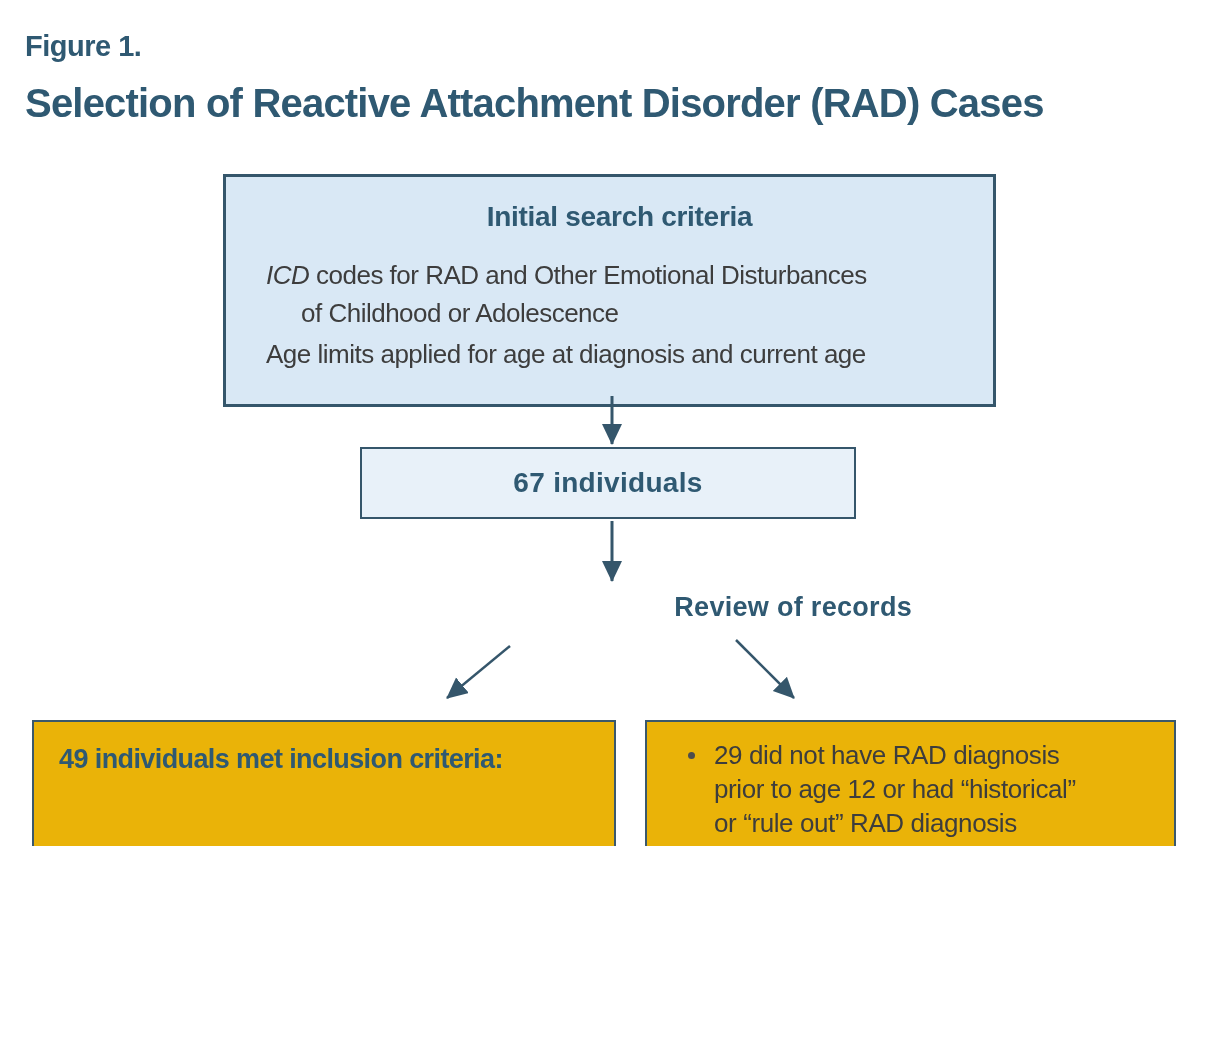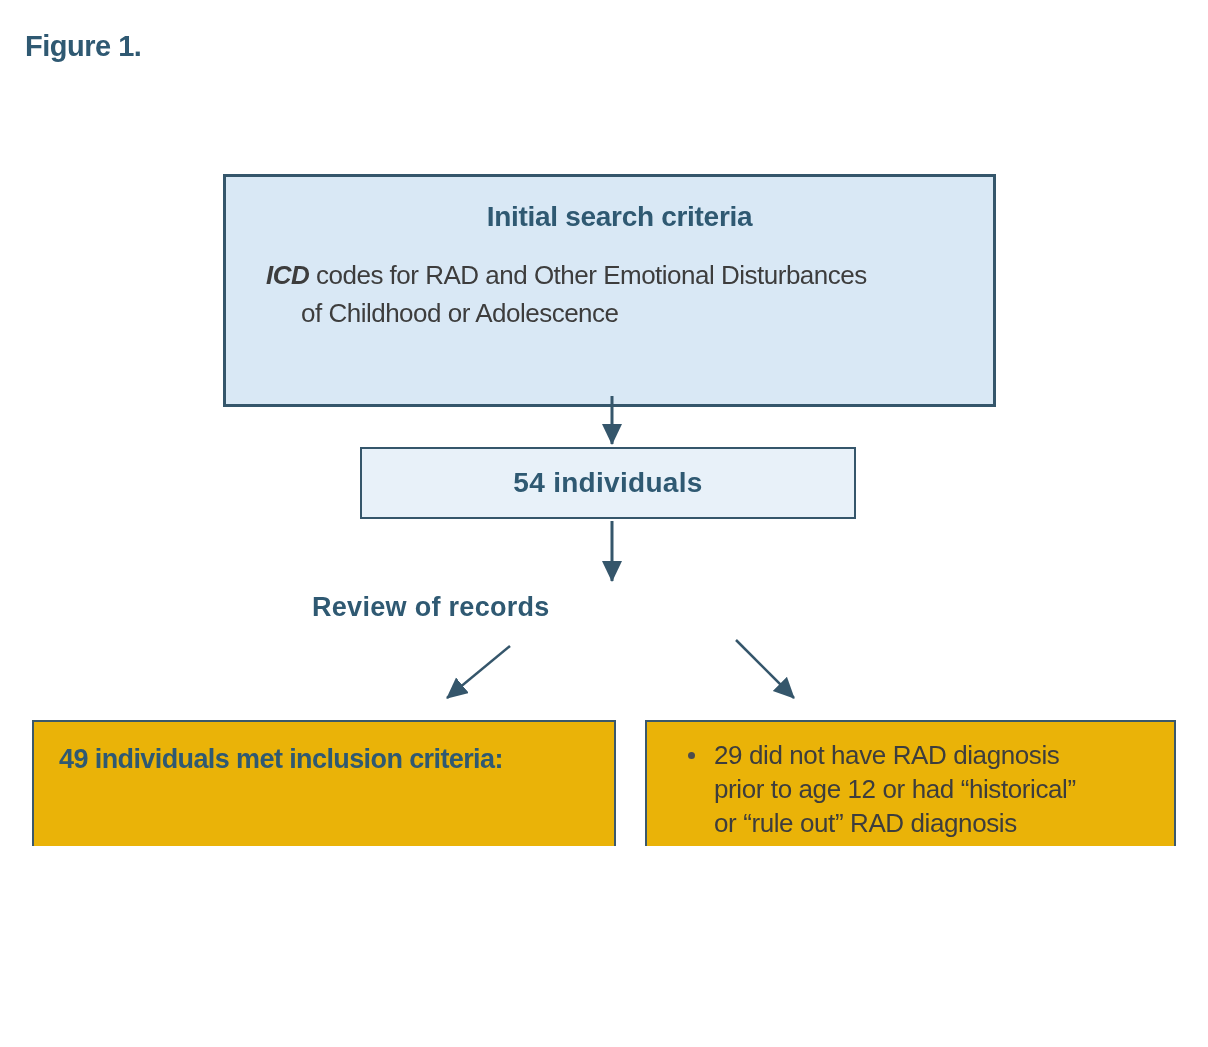--- a/index.html
+++ b/index.html
@@ -51,21 +51,21 @@
   .box-initial p {
     font-size: 26px;
     line-height: 1.46;
     letter-spacing: -0.5px;
     color: #3d3d3d;
     margin: 0 0 3px 0;
     padding-left: 35px;
     text-indent: -35px;
     white-space: pre;
   }
-  .box-initial em { font-style: italic; font-weight: bold; }
+  .box-initial em { font-style: italic; }
 
   
   .count-box {
     position: absolute;
     left: 360px; top: 447px;
     width: 496px; height: 72px;
     background: #e8f1f9;
     border: 2px solid #35566b;
     display: flex;
     align-items: center;
@@ -73,21 +73,21 @@
     font-size: 28px;
     font-weight: 600;
     letter-spacing: 0.3px;
     color: #2f5972;
   }
 
   #review-label {
     position: absolute;
     left: 312px; top: 592px;
     width: 600px;
-    text-align: left;
+    text-align: right;
     font-size: 27px;
     font-weight: 600;
     letter-spacing: 0.3px;
     color: #2f5972;
   }
 
   
   .panel {
     position: absolute;
     top: 720px;
@@ -138,29 +138,31 @@
     width: 1167px; height: 5px;
     background: linear-gradient(#3d5a6e 0 3px, #c9dbe9 3px 5px);
   }
 </style>
 </head>
 <body>
 
 <div id="page">
 
   <div id="figure-label">Figure 1.</div>
+  <div id="page-title">Selection of Reactive Attachment Disorder (RAD) Cases</div>
 
   <div class="box-initial">
     <div class="box-heading">Initial search criteria</div>
     <p><em>ICD</em><span> codes for RAD and Other Emotional Disturbances
 of Childhood or Adolescence</span></p>
+    <p>Age limits applied for age at diagnosis and current age</p>
   </div>
 
   <div class="count-box">
-    <span>54 individuals</span>
+    <span>67 individuals</span>
   </div>
 
   <div id="review-label">Review of records</div>
 
   <div class="panel panel-included">
     <div class="panel-heading">49 individuals met inclusion criteria:</div>
   </div>
 
   <div class="panel panel-excluded">
     <ul>

